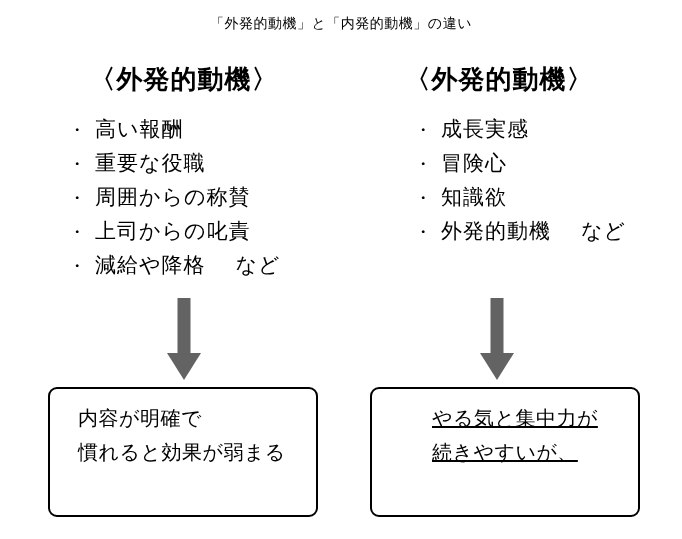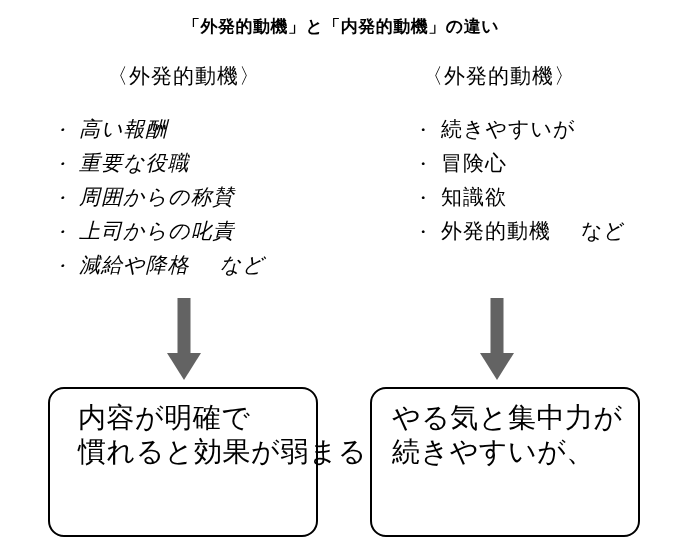--- a/index.html
+++ b/index.html
@@ -16,44 +16,44 @@
     font-family: "Liberation Sans", "DejaVu Sans", sans-serif;
     overflow: hidden;
   }
 
   .title {
     position: absolute;
     top: 15px;
     left: 0;
     width: 100%;
     text-align: center;
-    font-size: 17px;
-    font-weight: bold;
+    font-size: 14px;
+    font-weight: normal;
     letter-spacing: 0.5px;
   }
 
   .col-heading {
     position: absolute;
     top: 62px;
     width: 292px;
     text-align: center;
-    font-size: 21px;
-    font-weight: normal;
+    font-size: 26px;
+    font-weight: bold;
     letter-spacing: 1px;
   }
   .col-heading.left  { left: 38px; }
   .col-heading.right { left: 353px; }
 
   .factor-list {
     position: absolute;
     top: 112px;
     font-size: 21px;
     letter-spacing: 1px;
   }
-  .factor-list.left  { left: 52px; font-style: italic; }
+  .factor-list.left  { left: 68px; }
   .factor-list.right { left: 414px; }
   .factor-list .row {
     height: 34px;
     line-height: 34px;
     white-space: nowrap;
   }
   .factor-list .bullet {
     display: inline-block;
     margin-right: 8px;
     font-size: 18px;
@@ -88,37 +88,37 @@
     height: 0;
     border-left: 17px solid transparent;
     border-right: 17px solid transparent;
     border-top: 27px solid #636363;
   }
 
   .outcome-box {
     position: absolute;
     top: 387px;
     width: 270px;
-    height: 150px;
+    height: 130px;
     box-sizing: border-box;
     border: 2px solid #000000;
-    border-radius: 16px;
+    border-radius: 9px;
     background: #ffffff;
-    font-size: 28px;
+    font-size: 20px;
     letter-spacing: 0.5px;
   }
   .outcome-box.left  { left: 48px; }
   .outcome-box.right { left: 370px; }
   .outcome-box .box-text {
     padding-top: 12px;
     line-height: 34px;
     white-space: nowrap;
   }
   .outcome-box.left  .box-text { padding-left: 28px; }
-  .outcome-box.right .box-text { padding-left: 20px; }
+  .outcome-box.right .box-text { padding-left: 60px; text-decoration: underline; }
 </style>
 </head>
 <body>
 
 <div id="canvas">
 
   <div class="title">「外発的動機」と「内発的動機」の違い</div>
 
   <div class="col-heading left">〈外発的動機〉</div>
 
@@ -138,21 +138,21 @@
   <div class="outcome-box left">
     <div class="box-text">
       <div>内容が明確で</div>
       <div>慣れると効果が弱まる</div>
     </div>
   </div>
 
   <div class="col-heading right">〈外発的動機〉</div>
 
   <div class="factor-list right">
-    <div class="row"><span class="bullet">・</span><span>続きやすいが</span></div>
+    <div class="row"><span class="bullet">・</span><span>成長実感</span></div>
     <div class="row"><span class="bullet">・</span><span>冒険心</span></div>
     <div class="row"><span class="bullet">・</span><span>知識欲</span></div>
     <div class="row"><span class="bullet">・</span><span>外発的動機</span><span class="etc">など</span></div>
   </div>
 
   <div class="down-arrow right">
     <div class="shaft"></div>
     <div class="head"></div>
   </div>
 

